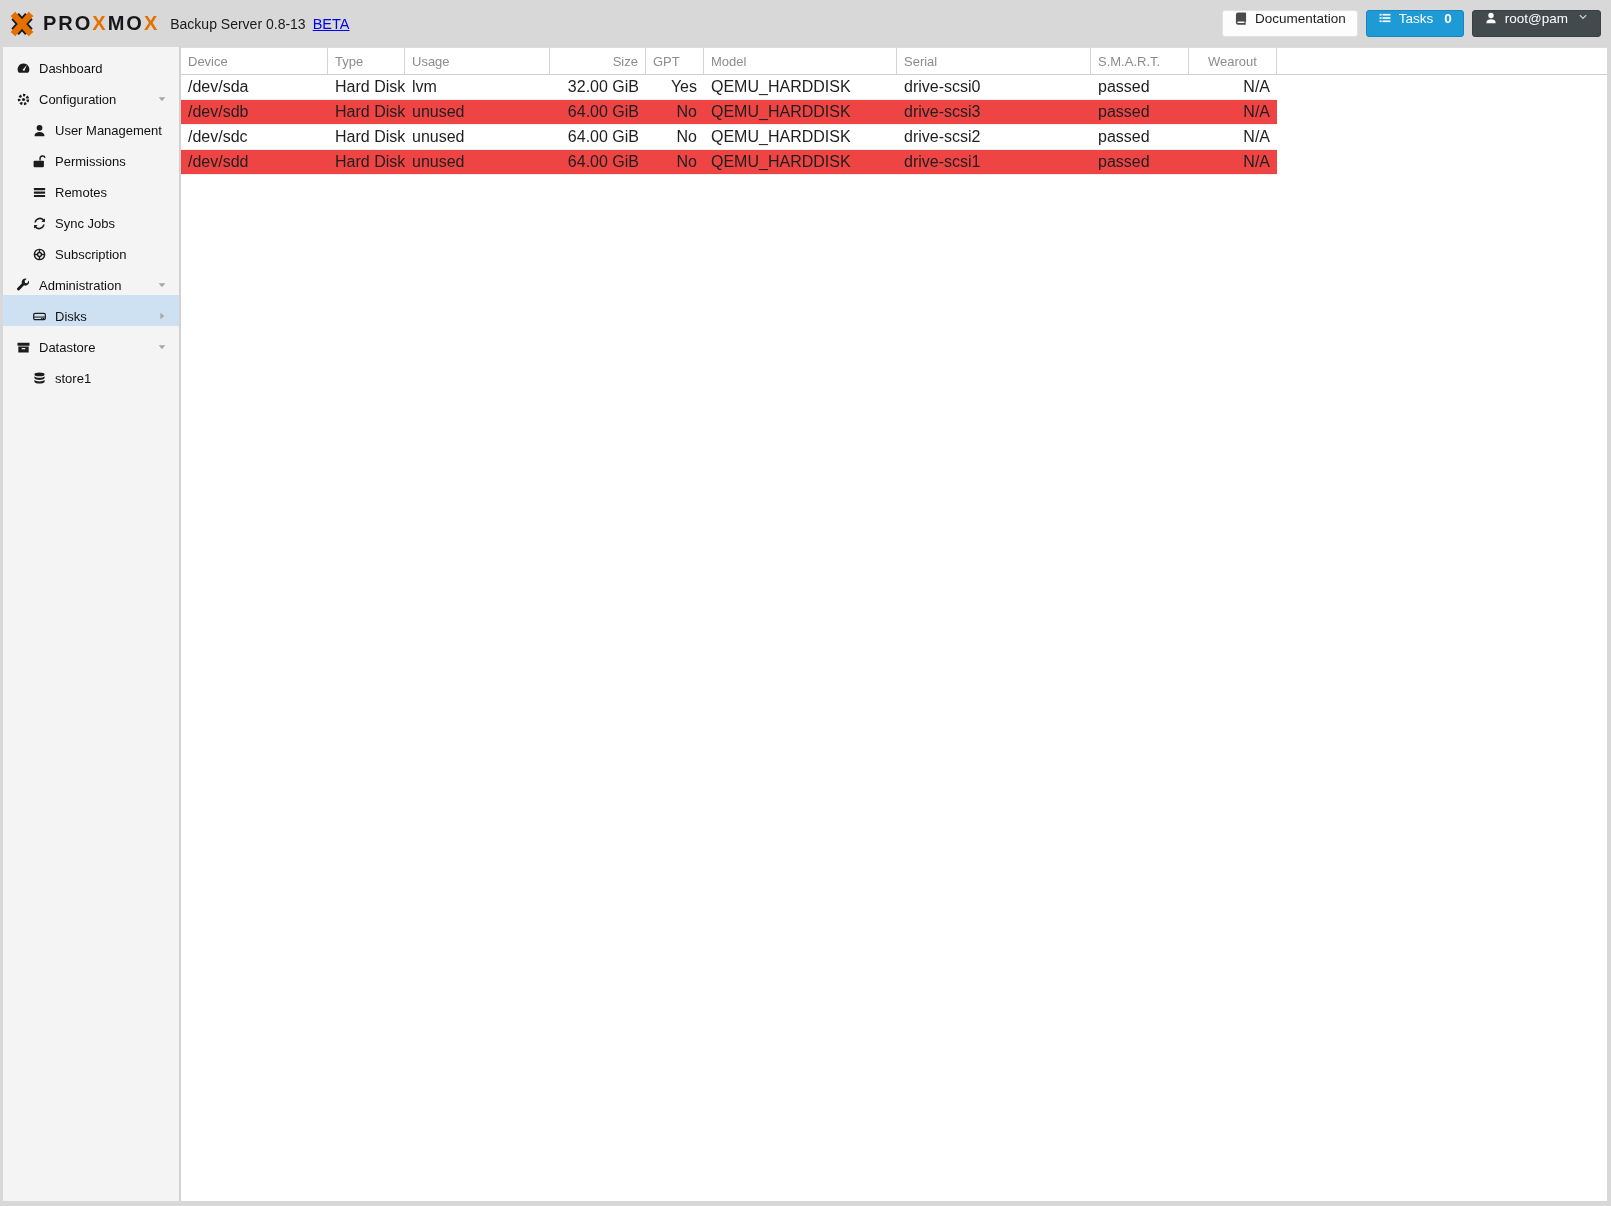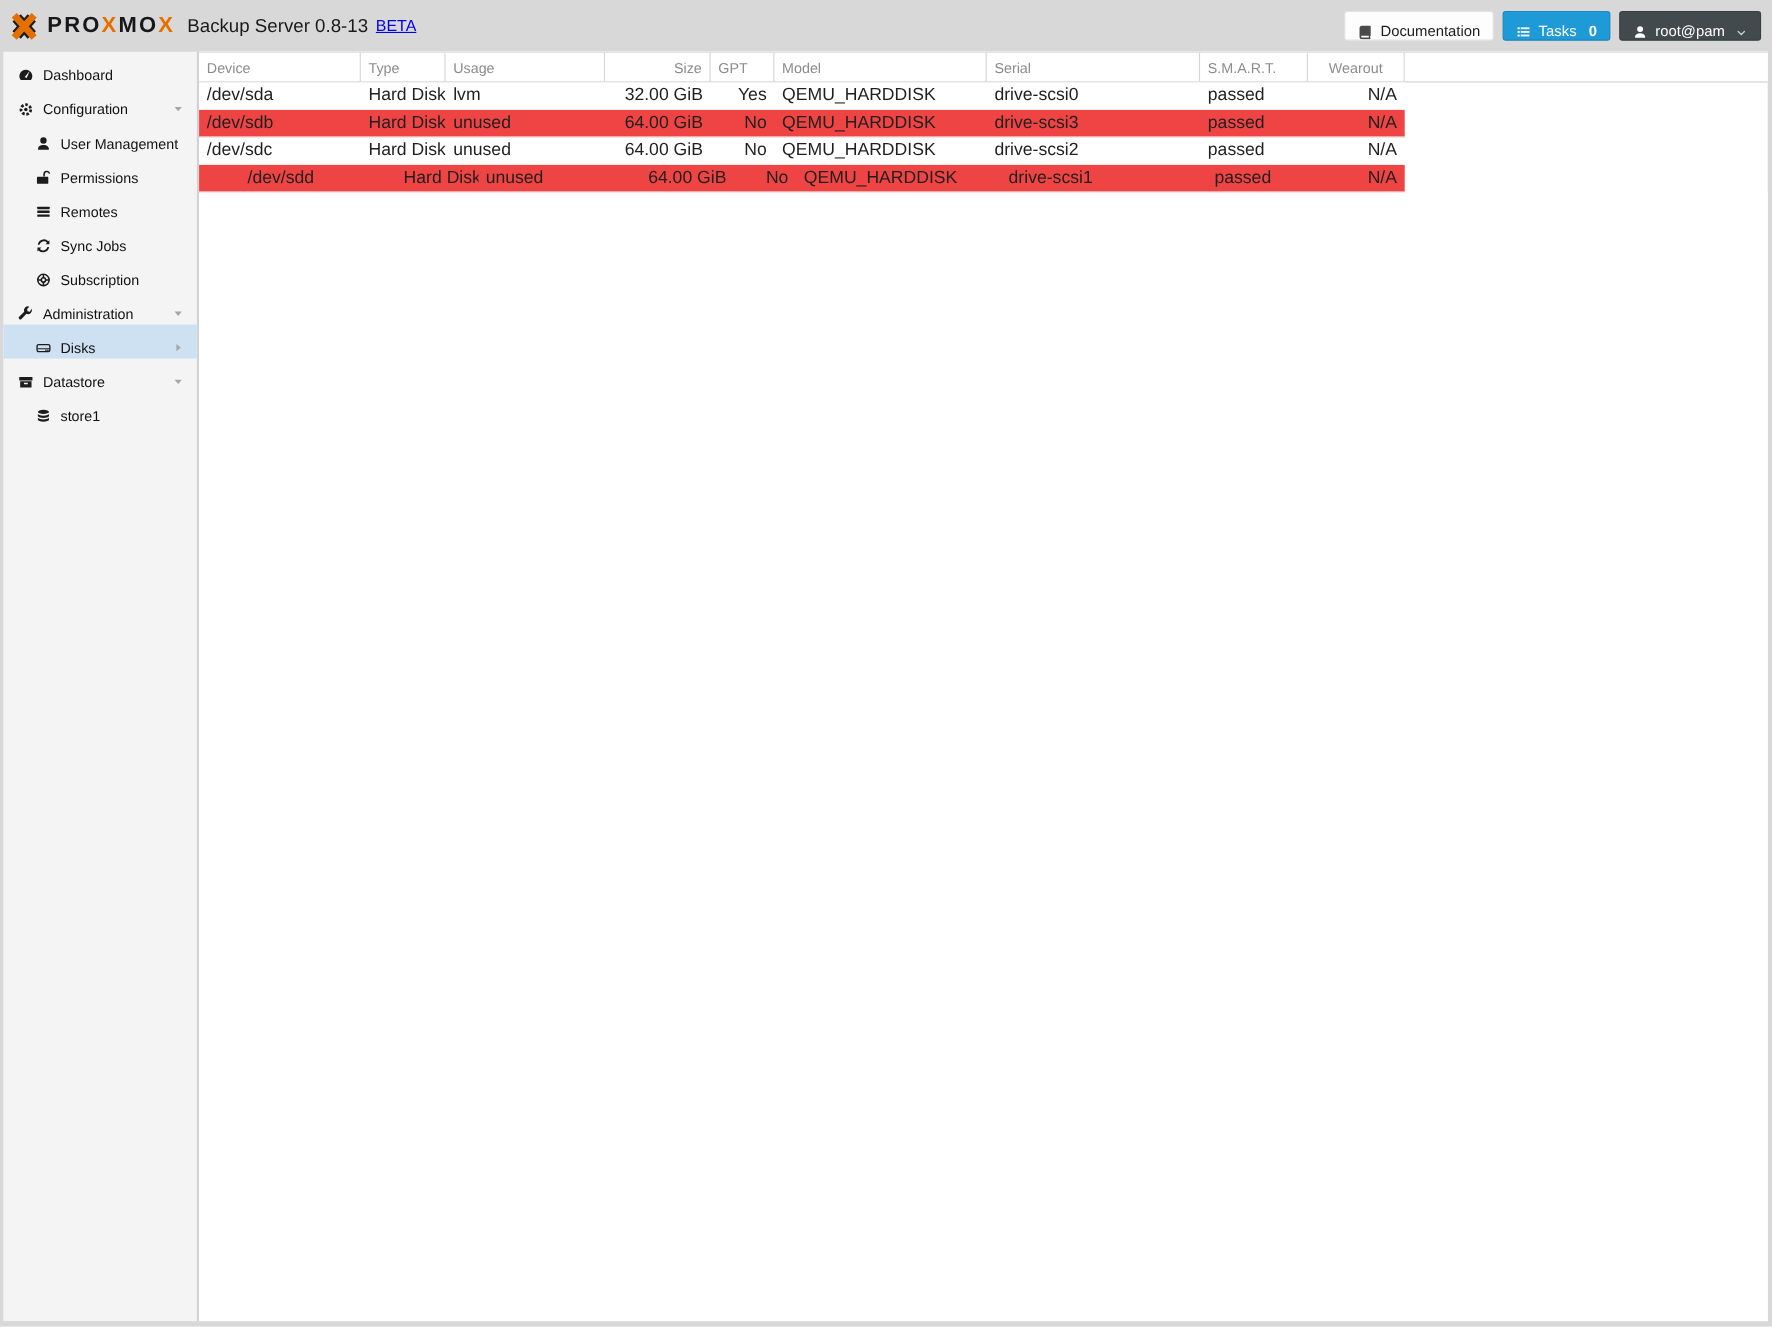--- a/index.html
+++ b/index.html
@@ -14,24 +14,24 @@
   .app { width: 1611px; height: 1206px; display: flex; flex-direction: column; }
 
   
   .topbar { flex: 0 0 47px; display: flex; align-items: center; padding: 0 10px 0 8px; background: #d8d8d8; }
   .brand { display: flex; align-items: center; }
   .logo-mark { display: block; margin-right: 7px; }
   .logo-dark { stroke: #1d1d20; fill: none; }
   .logo-orange { stroke: var(--proxmox-orange, #E57000); fill: none; }
   .wordmark { font-size: 20px; font-weight: bold; letter-spacing: 2px; color: #17171a; white-space: nowrap; }
   .wordmark .orange { color: var(--proxmox-orange, #E57000); }
-  .app-title { font-size: 17px; color: #1a1a1a; margin-left: 11px; white-space: nowrap; }
+  .app-title { font-size: 14px; color: #1a1a1a; margin-left: 11px; white-space: nowrap; }
   .beta { font-size: 14.5px; color: var(--beta-link-blue, #0000EB); text-decoration: underline; margin-left: 7px; cursor: pointer; }
   .topbar-right { margin-left: auto; display: flex; align-items: center; gap: 8px; }
-  .tbtn { height: 27px; display: inline-flex; align-items: flex-end; padding: 0 11px; border-radius: 3px; font-size: 13.5px; cursor: pointer; border: 1px solid transparent; white-space: nowrap; }
+  .tbtn { height: 27px; display: inline-flex; align-items: flex-start; padding: 0 11px; border-radius: 3px; font-size: 13.5px; cursor: pointer; border: 1px solid transparent; white-space: nowrap; }
   .tbtn .ticon { width: 14px; height: 14px; display: inline-flex; margin-right: 7px; }
   .tbtn .ticon svg { width: 14px; height: 14px; display: block; }
   .btn-doc { background: #fdfdfd; border-color: #e2e2e2; color: #1c1c1c; }
   .btn-doc .ticon { color: #4a4a4a; }
   .btn-tasks { background: var(--tasks-button-blue, #1E9AD6); border-color: #1a86bd; color: #fff; }
   .btn-tasks .count { font-weight: bold; margin-left: 11px; }
   .btn-user { background: var(--user-button-dark, #424A4D); border-color: #394043; color: #fff; }
   .btn-user .chev { width: 12px; height: 12px; margin-left: 9px; color: #c3c9cb; }
   .btn-user .chev svg { width: 12px; height: 12px; display: block; }
 
@@ -302,21 +302,21 @@
               <div class="cell" style="width: 147px;">/dev/sdc</div>
               <div class="cell" style="width: 77px;">Hard Disk</div>
               <div class="cell" style="width: 145px;">unused</div>
               <div class="cell align-right" style="width: 96px;">64.00 GiB</div>
               <div class="cell align-right" style="width: 58px;">No</div>
               <div class="cell" style="width: 193px;">QEMU_HARDDISK</div>
               <div class="cell" style="width: 194px;">drive-scsi2</div>
               <div class="cell" style="width: 98px;">passed</div>
               <div class="cell align-right" style="width: 88px;">N/A</div>
             </div>
-            <div class="grid-row alt" style="width: 1096px; padding-left: 37px;">
+            <div class="grid-row alt" style="width: 1096px;">
               <div class="cell" style="width: 147px;">/dev/sdd</div>
               <div class="cell" style="width: 77px;">Hard Disk</div>
               <div class="cell" style="width: 145px;">unused</div>
               <div class="cell align-right" style="width: 96px;">64.00 GiB</div>
               <div class="cell align-right" style="width: 58px;">No</div>
               <div class="cell" style="width: 193px;">QEMU_HARDDISK</div>
               <div class="cell" style="width: 194px;">drive-scsi1</div>
               <div class="cell" style="width: 98px;">passed</div>
               <div class="cell align-right" style="width: 88px;">N/A</div>
             </div>

